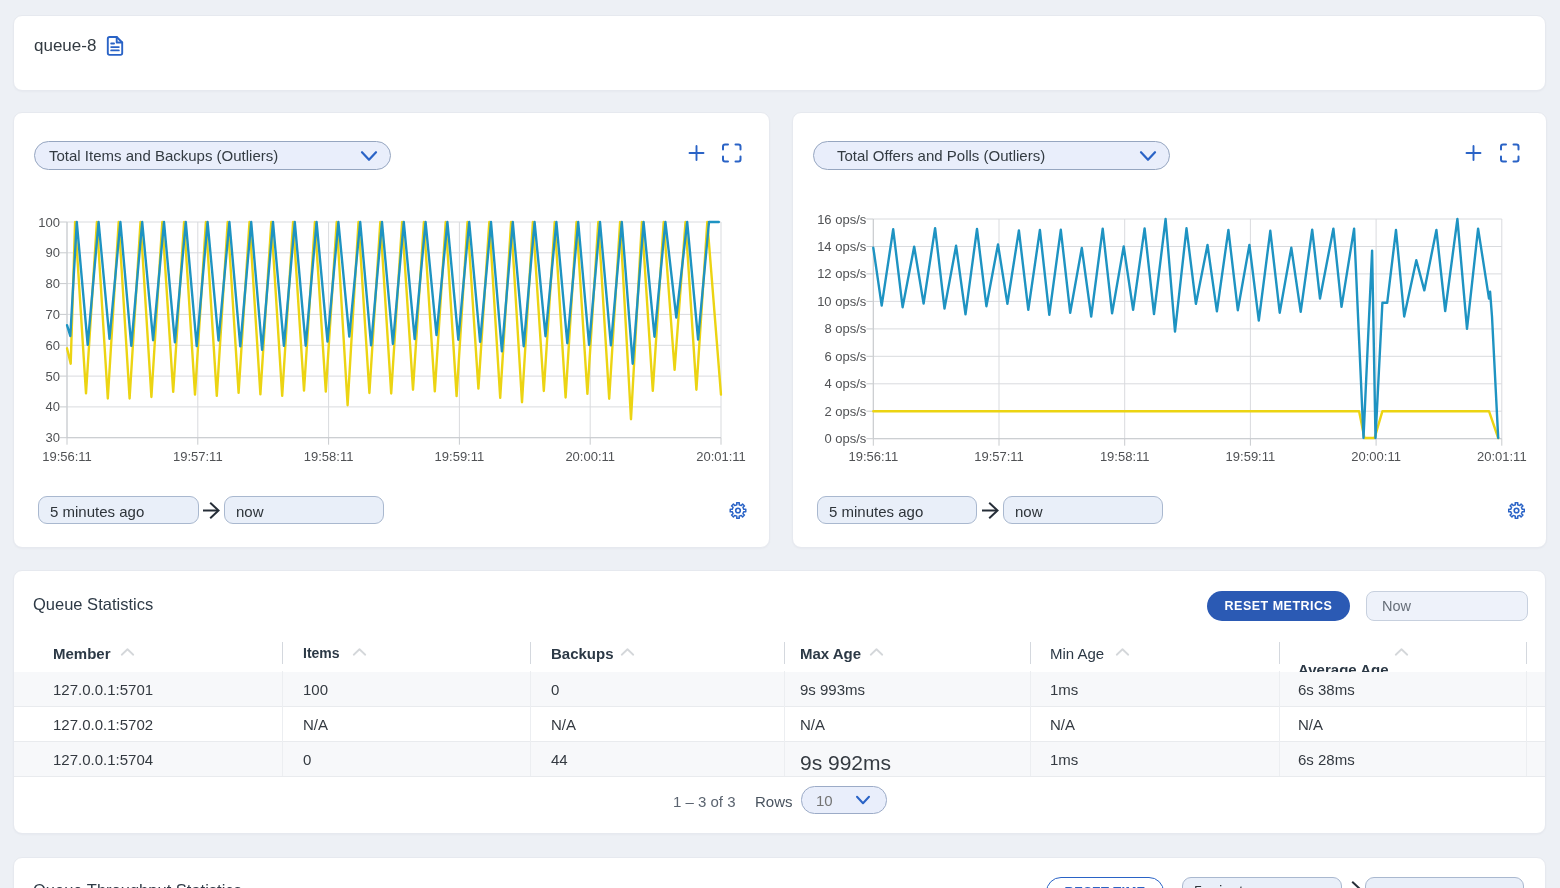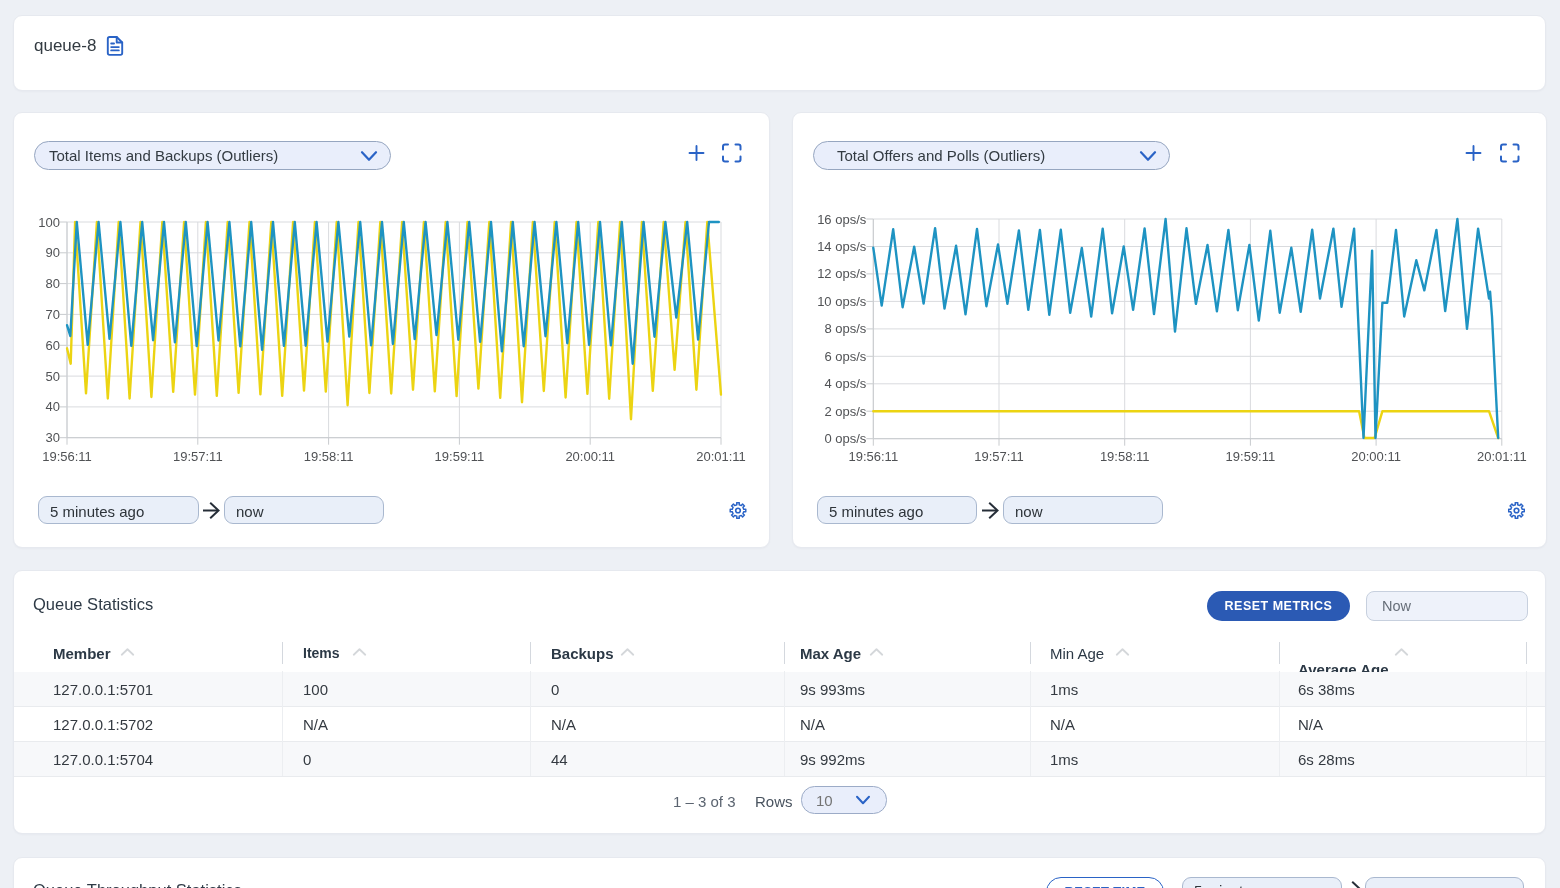--- a/index.html
+++ b/index.html
@@ -56,21 +56,21 @@
 <div class="t" style="left:53px;top:715.5px;font-size:15px;color:#343a41;">127.0.0.1:5702</div>
 <div class="t" style="left:303px;top:715.5px;font-size:15px;color:#343a41;">N/A</div>
 <div class="t" style="left:551px;top:715.5px;font-size:15px;color:#343a41;">N/A</div>
 <div class="t" style="left:800px;top:715.5px;font-size:15px;color:#343a41;">N/A</div>
 <div class="t" style="left:1050px;top:715.5px;font-size:15px;color:#343a41;">N/A</div>
 <div class="t" style="left:1298px;top:715.5px;font-size:15px;color:#343a41;">N/A</div>
 <div class="abs" style="left:14px;top:741.5px;width:1531px;height:34px;background:#f7f8fa;border-bottom:1px solid #e9ebee;"></div>
 <div class="t" style="left:53px;top:750.5px;font-size:15px;color:#343a41;">127.0.0.1:5704</div>
 <div class="t" style="left:303px;top:750.5px;font-size:15px;color:#343a41;">0</div>
 <div class="t" style="left:551px;top:750.5px;font-size:15px;color:#343a41;">44</div>
-<div class="t" style="left:800px;top:750.5px;font-size:15px;color:#343a41;">9s 992ms</div>
+<div class="t" style="left:800px;top:750.5px;font-size:21px;color:#343a41;">9s 992ms</div>
 <div class="t" style="left:1050px;top:750.5px;font-size:15px;color:#343a41;">1ms</div>
 <div class="t" style="left:1298px;top:750.5px;font-size:15px;color:#343a41;">6s 28ms</div>
 <div class="abs" style="left:281.5px;top:671px;width:1px;height:105px;background:#eceef1;"></div>
 <div class="abs" style="left:530px;top:671px;width:1px;height:105px;background:#eceef1;"></div>
 <div class="abs" style="left:783.5px;top:671px;width:1px;height:105px;background:#eceef1;"></div>
 <div class="abs" style="left:1029.5px;top:671px;width:1px;height:105px;background:#eceef1;"></div>
 <div class="abs" style="left:1278.5px;top:671px;width:1px;height:105px;background:#eceef1;"></div>
 <div class="abs" style="left:1525.5px;top:671px;width:1px;height:105px;background:#eceef1;"></div>
 <div class="t" style="left:673px;top:792.5px;font-size:15px;color:#5b6470;">1 – 3 of 3</div>
 <div class="t" style="left:755px;top:792.5px;font-size:15px;color:#49535f;">Rows</div>

